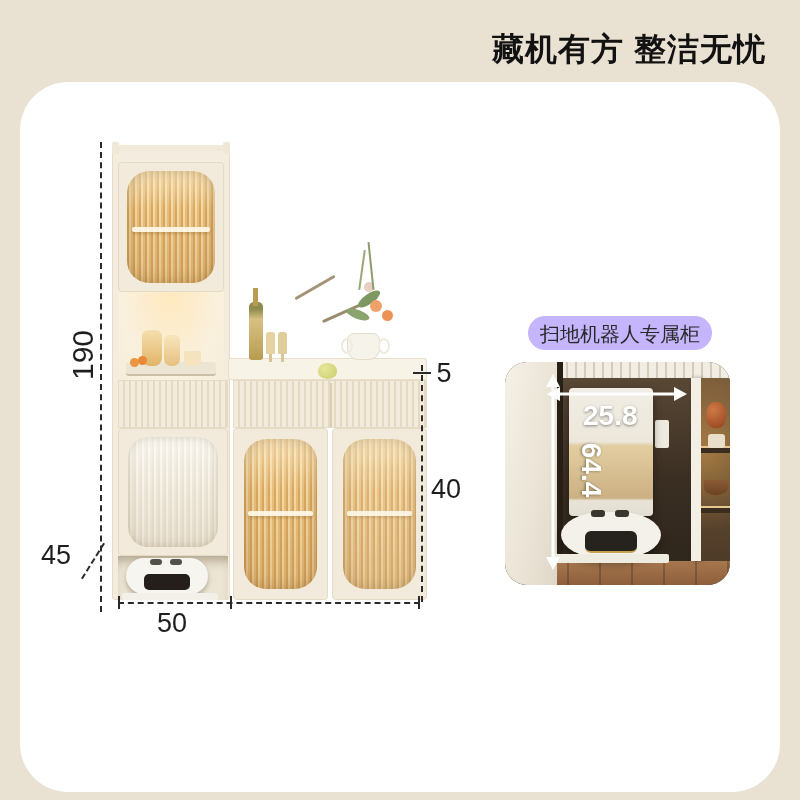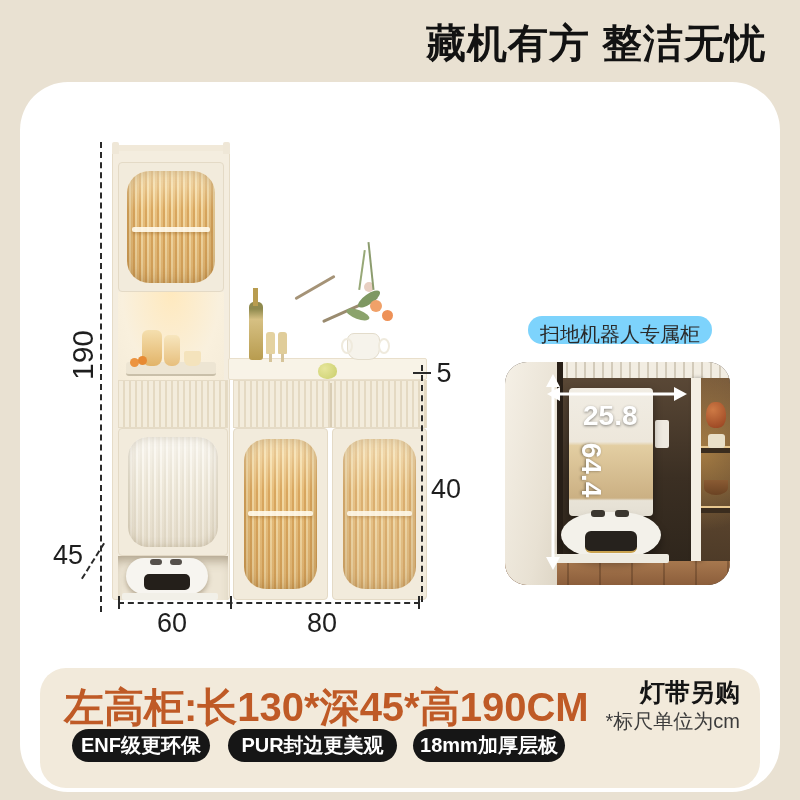--- a/index.html
+++ b/index.html
@@ -1,20 +1,20 @@
 <!DOCTYPE html>
 <html><head>
 <meta charset="utf-8">
 <style>
   html,body{margin:0;padding:0;}
   body{width:800px;height:800px;background:#E9E1D2;font-family:"Liberation Sans","DejaVu Sans",sans-serif;overflow:hidden;}
   .stage{position:relative;width:800px;height:800px;background:#E9E1D2;}
   .abs{position:absolute;}
   
-  .hdr-title{position:absolute;top:16px;right:34px;font-size:40px;font-weight:bold;color:#121212;letter-spacing:1px;}
+  .hdr-title{position:absolute;top:28px;right:34px;font-size:32px;font-weight:bold;color:#121212;letter-spacing:1px;}
   
   .card{position:absolute;left:20px;top:82px;width:760px;height:710px;background:#FFFFFF;border-radius:48px;}
   
   .dash-v{position:absolute;border-left:2px dashed #2A2A2A;}
   .dash-h{position:absolute;border-top:2px dashed #2A2A2A;}
   .tick{position:absolute;background:#2A2A2A;}
   .dim{position:absolute;color:#1E1E1E;font-size:27px;text-align:center;}
   .rot-ccw{transform:rotate(-90deg);}
   .rot-cw{transform:rotate(90deg);}
   
@@ -31,21 +31,21 @@
   .flute-cream{background:repeating-linear-gradient(90deg,#F3ECDC 0 4px,#E4D9C2 4px 6px);border:1px solid #E5DBC6;box-sizing:border-box;}
   .shelfline{position:absolute;left:6%;width:88%;height:5px;background:rgba(255,250,235,.9);border-radius:2px;box-shadow:0 2px 3px rgba(150,100,40,.35);}
   
   .panel{position:absolute;left:20px;top:586px;width:720px;height:120px;background:#F2EADB;border-radius:26px;}
   .spec{position:absolute;left:24px;top:12px;font-size:40px;font-weight:bold;color:#BF5A26;}
   .note-b{position:absolute;right:20px;top:8px;font-size:25px;font-weight:bold;color:#151515;}
   .note-s{position:absolute;right:20px;top:40px;font-size:20px;color:#3C3C3C;}
   .badge{position:absolute;top:61px;height:33px;background:#161616;border-radius:17px;color:#FFFFFF;
          font-size:20px;font-weight:bold;text-align:center;line-height:33px;}
   
-  .pill{position:absolute;left:508px;top:234px;width:184px;height:28px;background:#7dd3fc;border-radius:18px;
+  .pill{position:absolute;left:508px;top:234px;width:184px;height:34px;background:#c4b5fd;border-radius:18px;
         color:#2A2A2A;font-size:20px;text-align:center;line-height:37px;}
   .photo{position:absolute;left:485px;top:280px;width:225px;height:223px;border-radius:22px;overflow:hidden;background:#3A2E24;}
   .p-floor{position:absolute;left:0;bottom:0;width:100%;height:26px;
         background:repeating-linear-gradient(90deg, rgba(60,35,18,0) 0 30px, rgba(60,35,18,.3) 30px 32px),
         linear-gradient(180deg,#A97A50,#8C5E3B);}
   .p-niche{position:absolute;left:58px;top:14px;width:128px;height:185px;
         background:linear-gradient(180deg,#5A4836 0%,#3B2F23 55%,#2F261C 100%);}
   .p-wall{position:absolute;left:0;top:0;width:52px;height:100%;
         background:linear-gradient(100deg,#F5F0E6 0%,#E8E1D3 70%,#DED6C6 100%);}
   .p-walledge{position:absolute;left:52px;top:0;width:6px;height:197px;background:#281F17;}
@@ -79,21 +79,21 @@
 <body>
 
 <div class="stage">
 
   <div class="hdr-title">藏机有方 整洁无忧</div>
 
   <div class="card">
 
     <div class="dash-v" style="left:80px;top:60px;height:470px;"></div>
     <div class="dim rot-ccw" style="left:28px;top:256px;width:70px;font-size:30px;">190</div>
-    <div class="dim" style="left:14px;top:458px;width:44px;margin-left:12px;">45</div>
+    <div class="dim" style="left:14px;top:458px;width:44px;">45</div>
     <div class="dash-h" style="left:52px;top:478px;width:42px;transform:rotate(-58deg);"></div>
 
     <div class="cream" style="position:absolute;left:92px;top:68px;width:118px;height:450px;border-radius:3px;"></div>
     <div class="abs" style="left:92px;top:60px;width:7px;height:12px;background:#EFE7D7;border-radius:2px 2px 0 0;"></div>
     <div class="abs" style="left:203px;top:60px;width:7px;height:12px;background:#EFE7D7;border-radius:2px 2px 0 0;"></div>
     <div class="abs" style="left:99px;top:63px;width:104px;height:6px;background:#F1E9D9;"></div>
 
     <div class="frame" style="position:absolute;left:98px;top:80px;width:106px;height:130px;">
       <div class="glass-amber" style="position:absolute;left:8px;top:8px;width:88px;height:112px;">
         <div class="shelfline" style="top:50%;"></div>
@@ -158,22 +158,21 @@
     <div class="frame" style="position:absolute;left:312px;top:346px;width:95px;height:172px;">
       <div class="glass-amber" style="position:absolute;left:10px;top:10px;width:73px;height:150px;opacity:.85;">
         <div class="shelfline" style="top:48%;"></div>
       </div>
     </div>
 
     <div class="dash-h" style="left:98px;top:520px;width:302px;"></div>
     <div class="tick" style="left:98px;top:514px;width:2px;height:13px;"></div>
     <div class="tick" style="left:210px;top:514px;width:2px;height:13px;"></div>
     <div class="tick" style="left:398px;top:514px;width:2px;height:13px;"></div>
-    <div class="dim" style="left:102px;top:526px;width:100px;">60</div>
-    <div class="dim" style="left:252px;top:526px;width:100px;">80</div>
+    <div class="dim" style="left:102px;top:526px;width:100px;">50</div>
 
     <div class="dash-v" style="left:401px;top:283px;height:237px;"></div>
     <div class="tick" style="left:393px;top:290px;width:18px;height:2px;"></div>
     <div class="dim" style="left:412px;top:276px;width:24px;">5</div>
     <div class="dim" style="left:404px;top:392px;width:44px;">40</div>
 
     <div class="pill">扫地机器人专属柜</div>
 
     <div class="photo">
       <div class="p-floor"></div>
@@ -205,23 +204,15 @@
       </svg>
       <svg class="abs" style="left:38px;top:12px;" width="20" height="196" viewBox="0 0 20 196">
         <line x1="10" y1="10" x2="10" y2="186" stroke="#FFFFFF" stroke-width="3"></line>
         <polygon points="10,0 3,13 17,13" fill="#FFFFFF"></polygon>
         <polygon points="10,196 3,183 17,183" fill="#FFFFFF"></polygon>
       </svg>
       <div class="p-dimlabel" style="left:78px;top:38px;">25.8</div>
       <div class="p-dimlabel rot-cw" style="left:48px;top:92px;width:76px;text-align:center;">64.4</div>
     </div>
 
-    <div class="panel">
-      <div class="spec">左高柜:长130*深45*高190CM</div>
-      <div class="note-b">灯带另购</div>
-      <div class="note-s">*标尺单位为cm</div>
-      <div class="badge" style="left:32px;width:138px;">ENF级更环保</div>
-      <div class="badge" style="left:188px;width:169px;">PUR封边更美观</div>
-      <div class="badge" style="left:373px;width:152px;">18mm加厚层板</div>
-    </div>
 
   </div>
 </div>
 
 </body></html>

